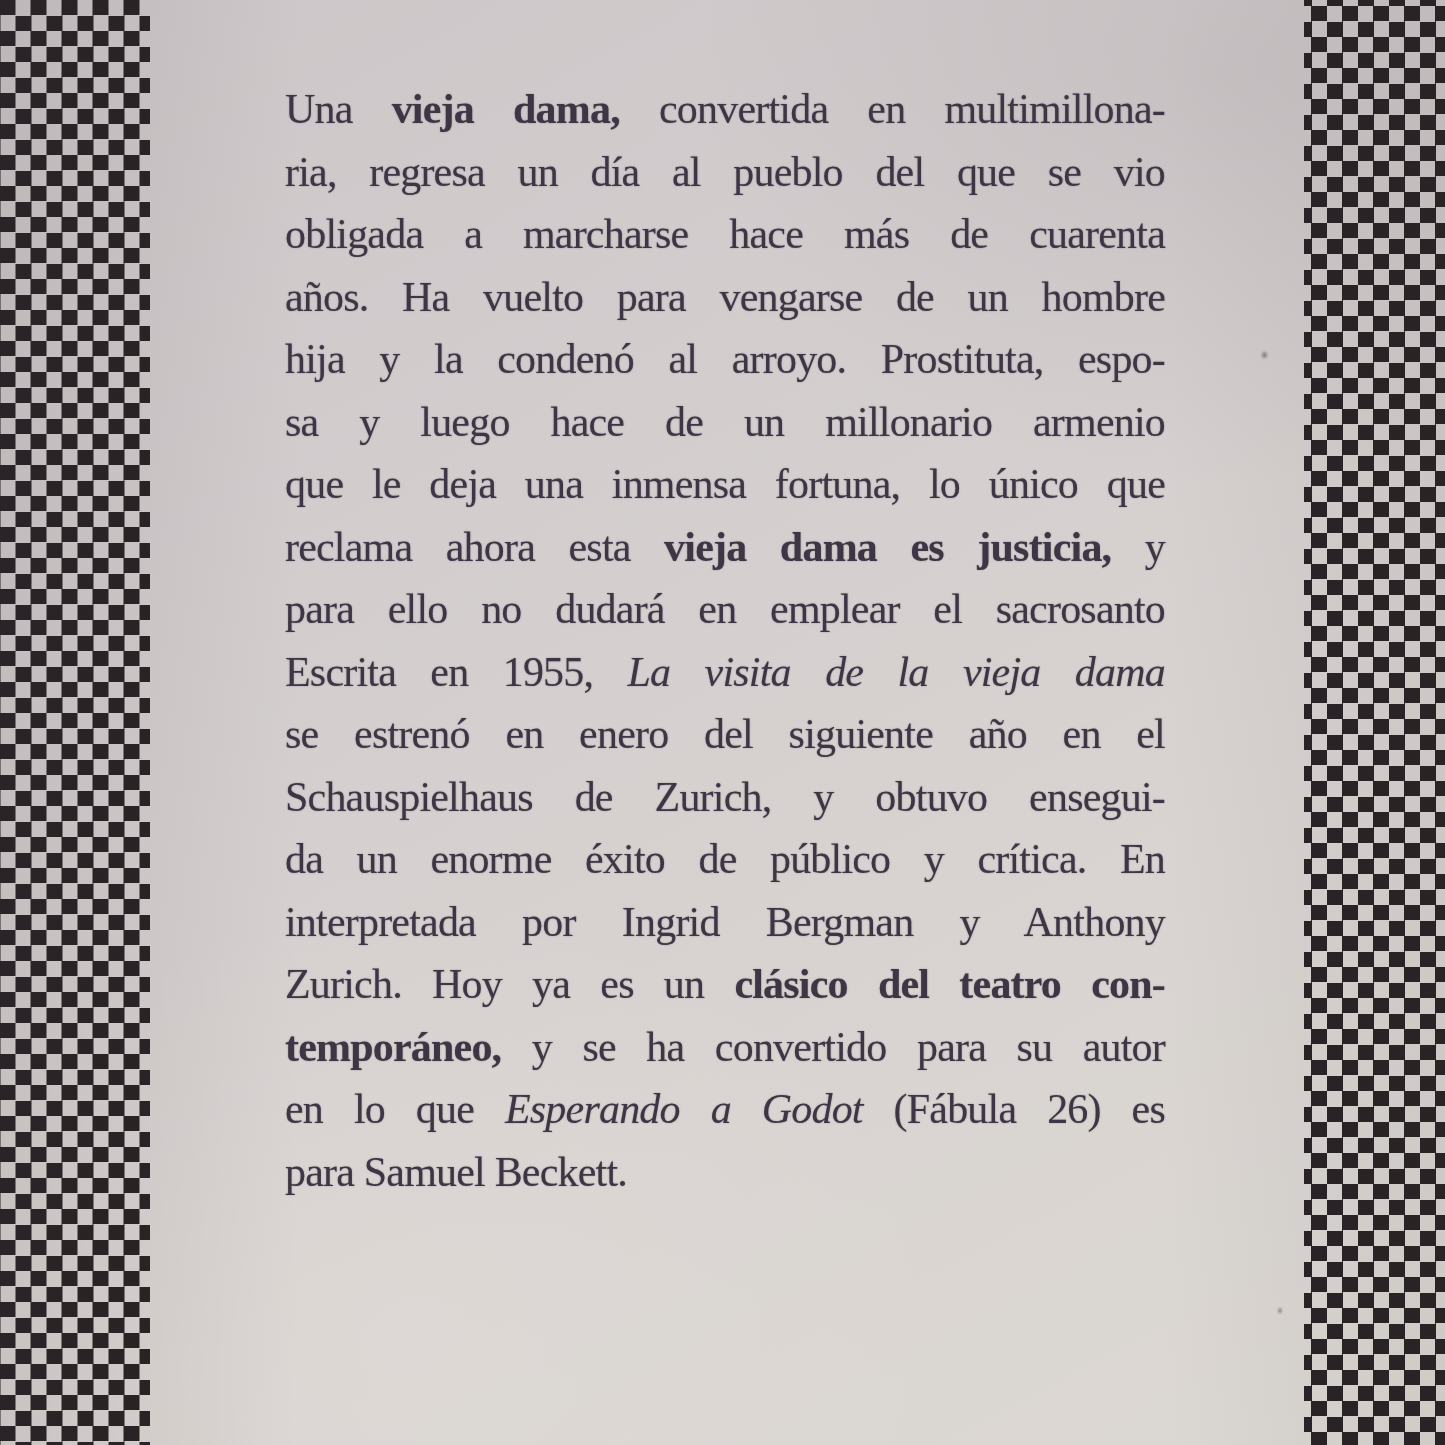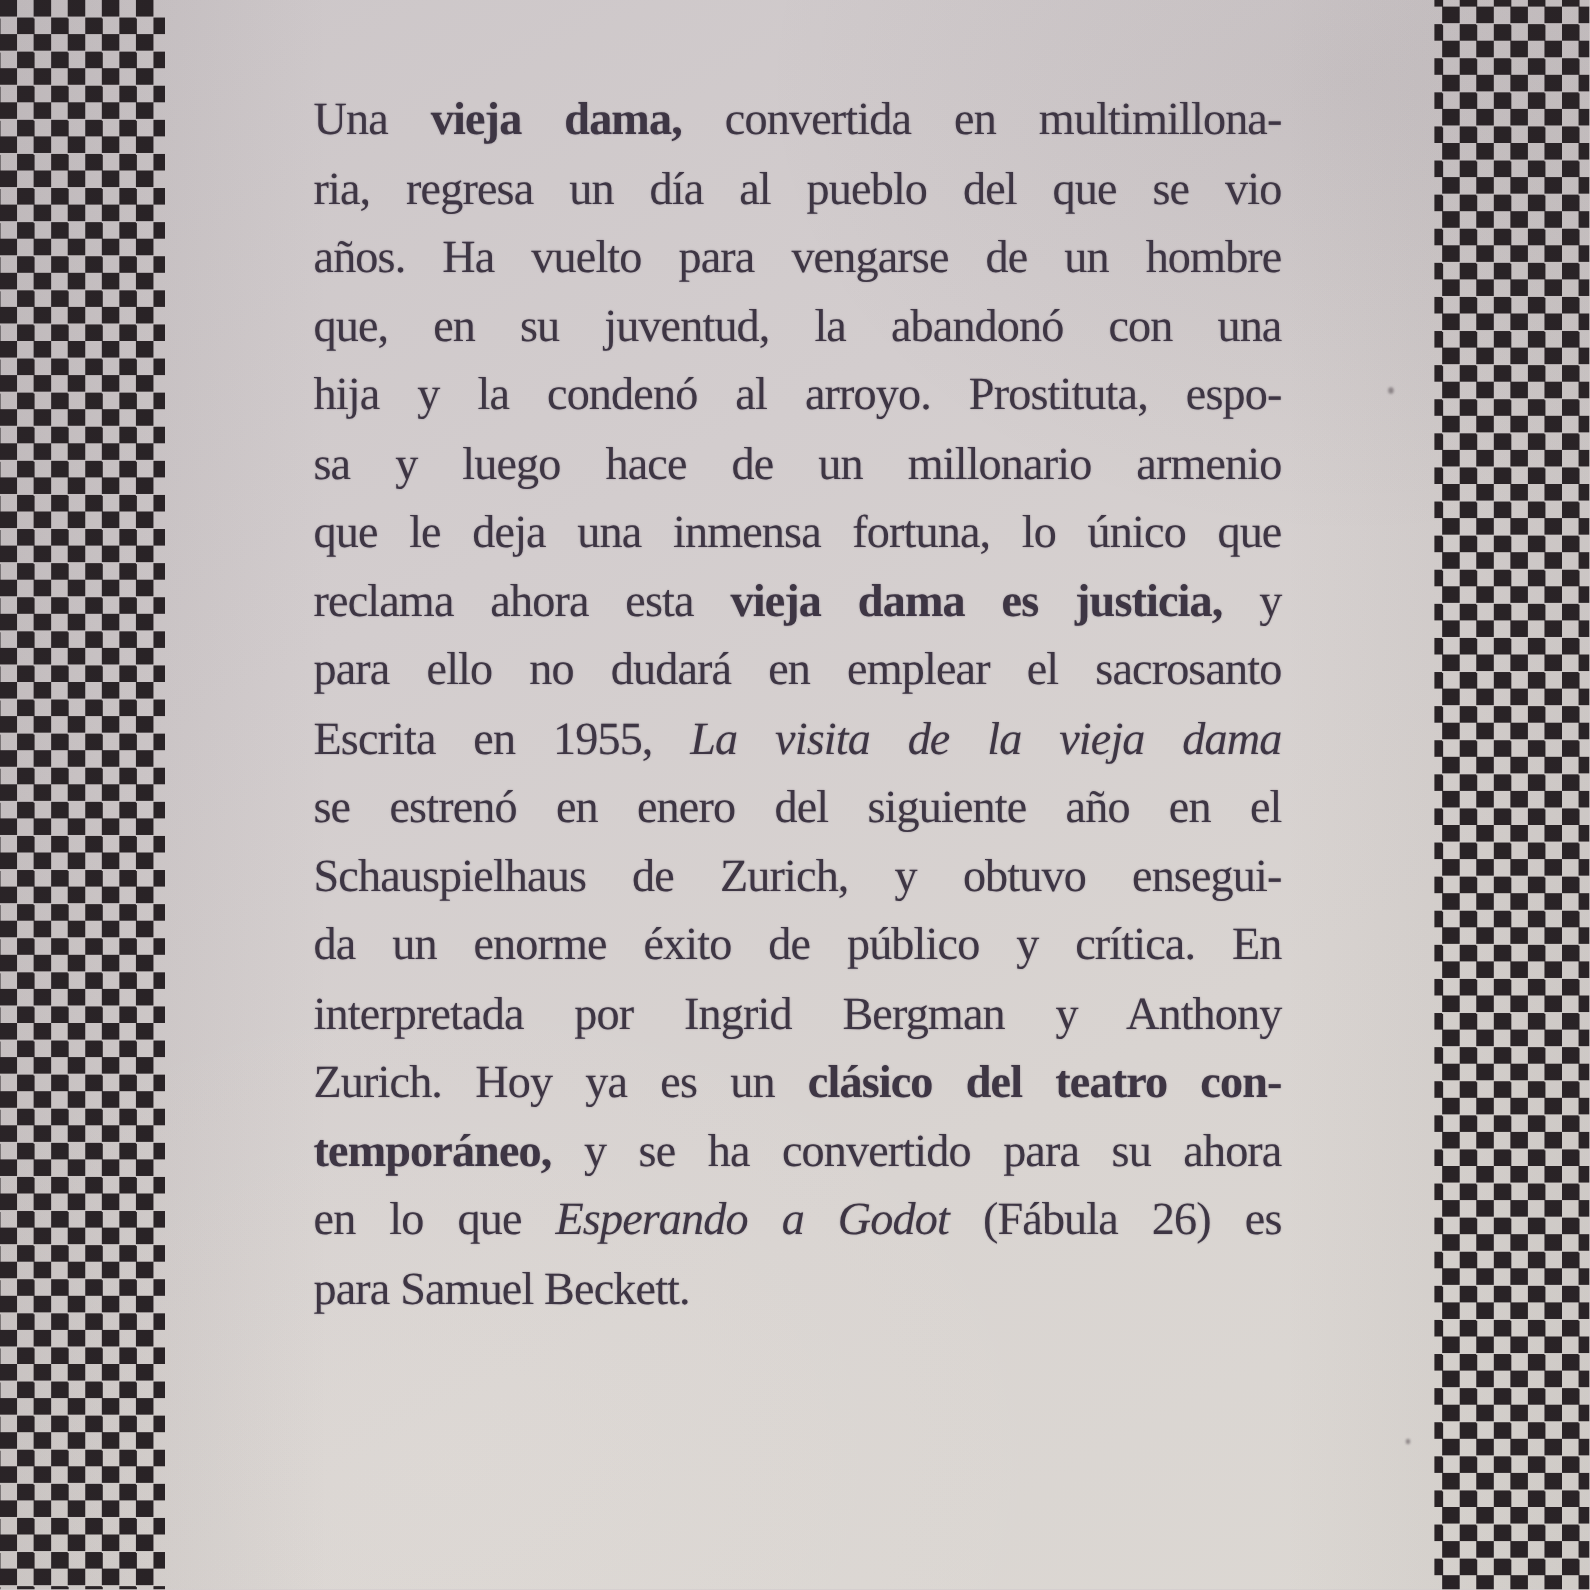--- a/index.html
+++ b/index.html
@@ -51,32 +51,32 @@
 </head>
 <body>
 
 <div class="photo">
   <div class="checker checker-left"></div>
   <div class="checker checker-right"></div>
   <div class="shade"></div>
   <div class="blurb" id="blurb">
       <div class="line"><span class="r">Una </span><span class="b">vieja dama,</span><span class="r"> convertida en multimillona-</span></div>
       <div class="line"><span class="r">ria, regresa un día al pueblo del que se vio</span></div>
+      <div class="line"><span class="r">obligada a marcharse hace más de cuarenta</span></div>
       <div class="line"><span class="r">años. Ha vuelto para vengarse de un hombre</span></div>
-      <div class="line"><span class="r">que, en su juventud, la abandonó con una</span></div>
       <div class="line"><span class="r">hija y la condenó al arroyo. Prostituta, espo-</span></div>
       <div class="line"><span class="r">sa y luego hace de un millonario armenio</span></div>
       <div class="line"><span class="r">que le deja una inmensa fortuna, lo único que</span></div>
       <div class="line"><span class="r">reclama ahora esta </span><span class="b">vieja dama es justicia,</span><span class="r"> y</span></div>
       <div class="line"><span class="r">para ello no dudará en emplear el sacrosanto</span></div>
       <div class="line"><span class="r">Escrita en 1955, </span><span class="i">La visita de la vieja dama</span></div>
       <div class="line"><span class="r">se estrenó en enero del siguiente año en el</span></div>
       <div class="line"><span class="r">Schauspielhaus de Zurich, y obtuvo ensegui-</span></div>
       <div class="line"><span class="r">da un enorme éxito de público y crítica. En</span></div>
       <div class="line"><span class="r">interpretada por Ingrid Bergman y Anthony</span></div>
       <div class="line"><span class="r">Zurich. Hoy ya es un </span><span class="b">clásico del teatro con-</span></div>
-      <div class="line"><span class="b">temporáneo,</span><span class="r"> y se ha convertido para su ahora</span></div>
+      <div class="line"><span class="b">temporáneo,</span><span class="r"> y se ha convertido para su autor</span></div>
       <div class="line"><span class="r">en lo que </span><span class="i">Esperando a Godot</span><span class="r"> (Fábula 26) es</span></div>
       <div class="line last"><span class="r">para Samuel Beckett.</span></div>
     </div>
   <div class="speck speck-1"></div>
   <div class="speck speck-2"></div>
 </div>
 
 </body></html>

